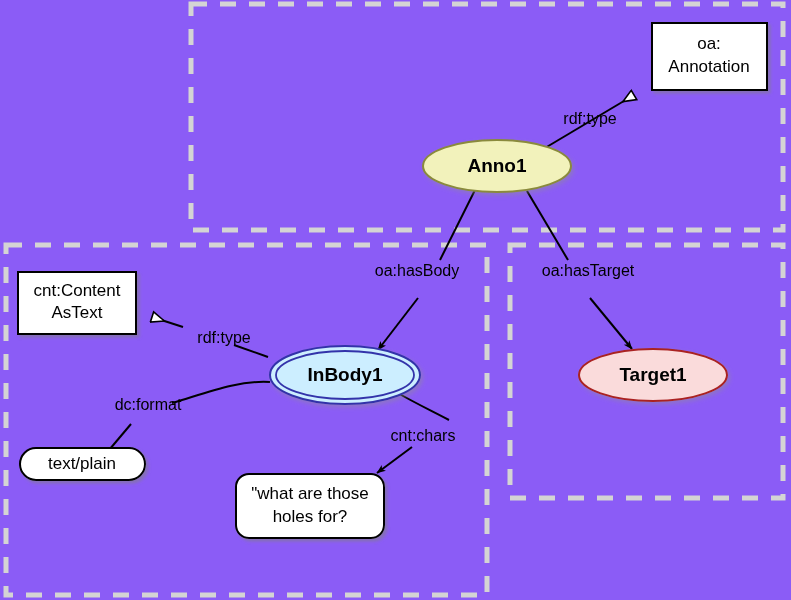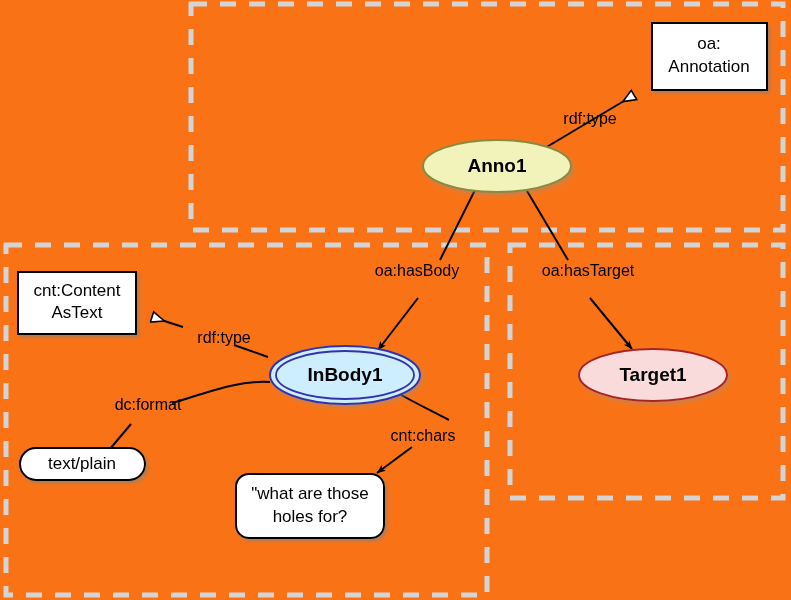--- a/index.html
+++ b/index.html
@@ -8,21 +8,21 @@
     padding: 0;
     background: #ffffff;
   }
   body {
     font-family: "Liberation Sans", sans-serif;
   }
   #diagram-root {
     position: relative;
     width: 791px;
     height: 600px;
-    background: #f97316;
+    background: #8b5cf6;
     overflow: hidden;
   }
   svg.canvas {
     position: absolute;
     left: 0;
     top: 0;
     width: 791px;
     height: 600px;
   }
   .node-text {

